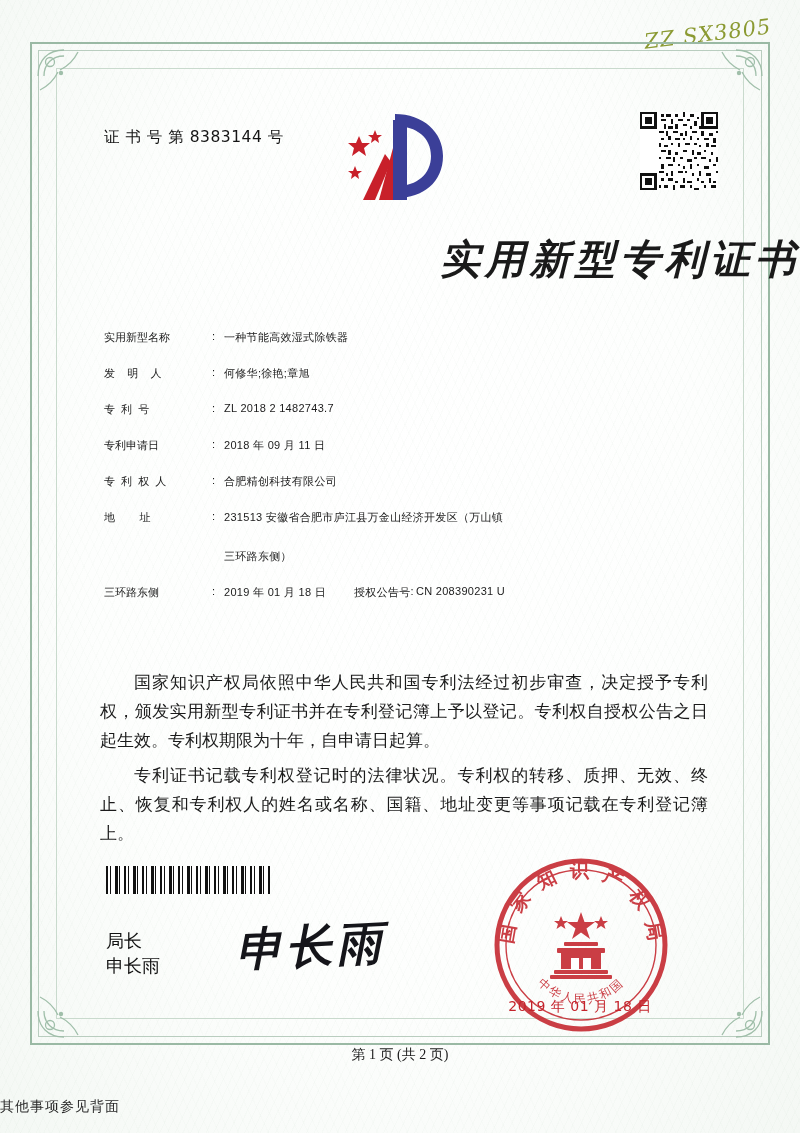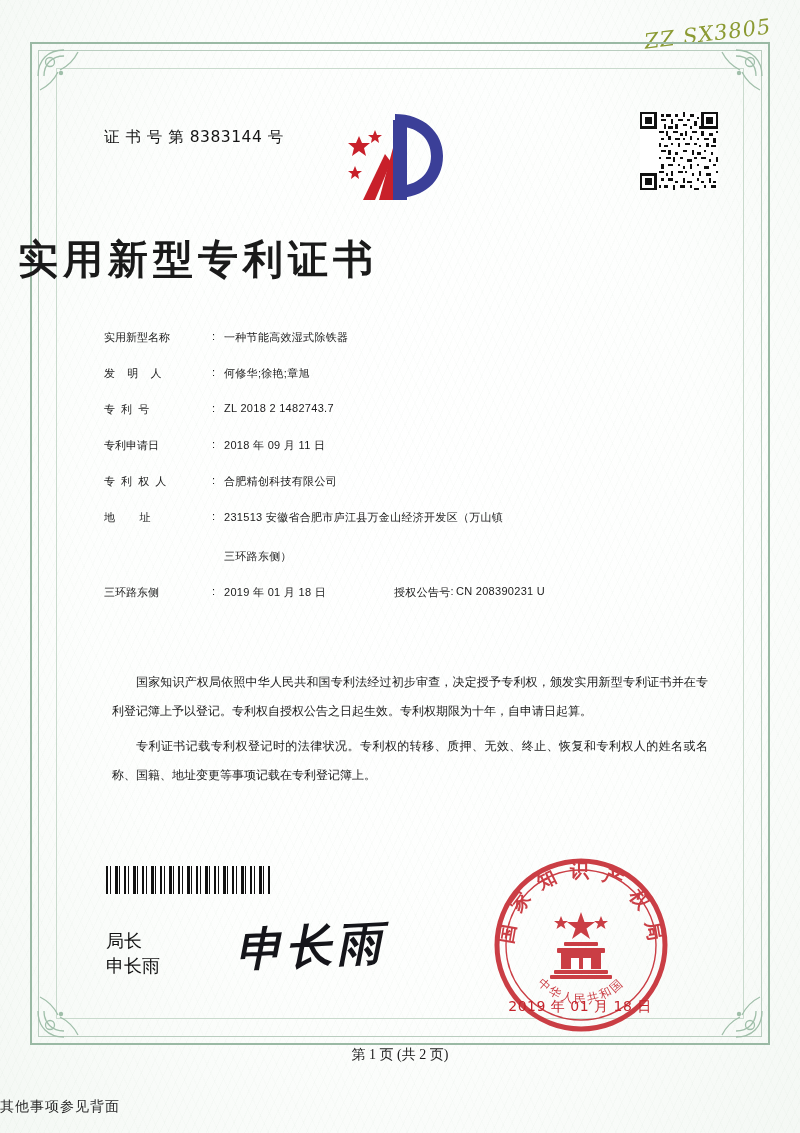--- a/index.html
+++ b/index.html
@@ -91,26 +91,27 @@
     top: 112px;
     width: 78px;
     height: 78px;
   }
 
   
   .cert-title {
     position: absolute;
     left: 18px; right: 0;
     top: 232px;
-    text-align: left;
+    text-align: right;
     font-family: "DejaVu Serif", serif;
     font-size: 40px;
     font-weight: bold;
     letter-spacing: 5px;
     color: #1a1a1a;
+    font-style: italic;
   }
 
   
   .fields {
     position: absolute;
     left: 104px;
     right: 80px;
     top: 330px;
     font-family: Liberation Sans, sans-serif;
     font-size: 11px;
@@ -137,35 +138,35 @@
   }
   .field-value .sub {
     display: block;
     margin-top: 24px;
   }
   .inline-pair {
     display: flex;
     align-items: flex-start;
   }
   .inline-pair .second-label {
-    margin-left: 68px;
+    margin-left: 28px;
     white-space: pre;
   }
   .inline-pair .second-value {
     margin-left: 2px;
   }
 
   
   .paragraphs {
     position: absolute;
-    left: 112px;
+    left: 100px;
     right: 92px;
     top: 668px;
     font-family: Liberation Sans, sans-serif;
-    font-size: 12px;
+    font-size: 17px;
     line-height: 29px;
     color: #1b1b1b;
     text-align: justify;
   }
   .paragraphs p {
     margin: 0 0 6px 0;
     text-indent: 2em;
   }
 
   

